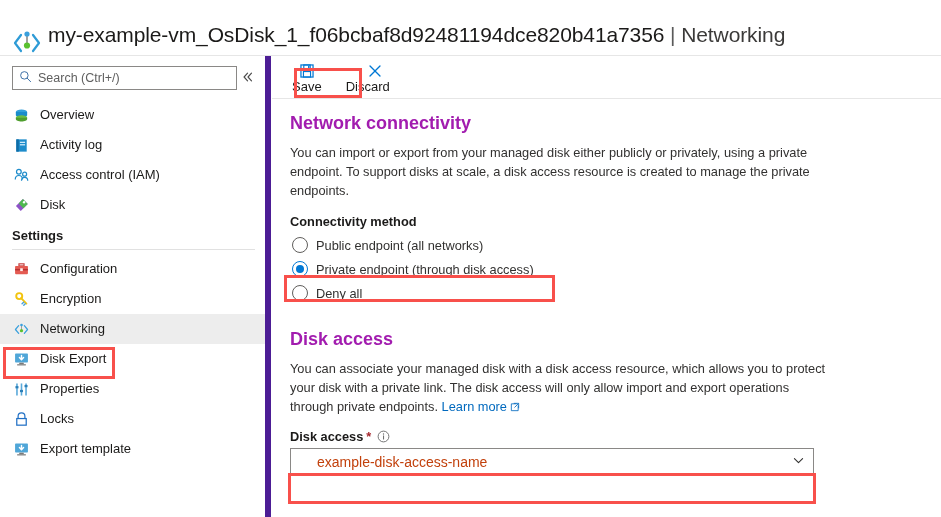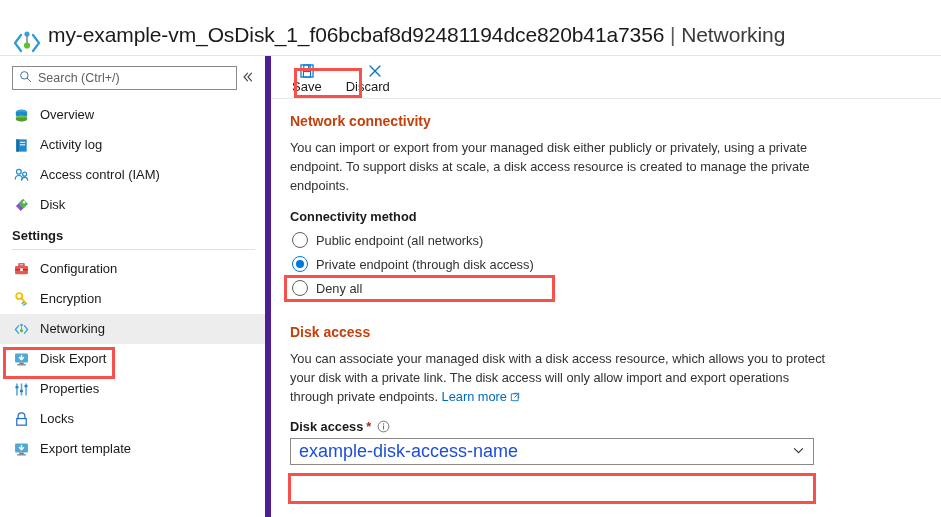--- a/index.html
+++ b/index.html
@@ -144,23 +144,23 @@
     padding: 0 8px 0 4px;
     cursor: pointer;
     margin-right: 12px;
     flex-direction: column;
   }
   .tb-btn .ic { width: 18px; height: 18px; margin-right: 6px; display:flex; align-items:center; justify-content:center;}
   .tb-btn .lbl { font-size: 13px; color: #1b1a19; }
 
   .panel { padding: 14px 18px 0 18px; }
   .sec-title {
-    font-size: 14px;
+    font-size: 18px;
     font-weight: bold;
-    color: #c2410c;
+    color: #a21caf;
     margin: 0 0 9px 0;
   }
   .sec-body {
     font-size: 12.8px;
     line-height: 19px;
     color: #323130;
     max-width: 537px;
     margin: 0 0 14px 0;
   }
   .field-label {
@@ -209,21 +209,21 @@
     width: 524px;
     height: 27px;
     border: 1px solid #8a8886;
     background: #fff;
     display: flex;
     align-items: center;
     justify-content: space-between;
     padding: 0 8px 0 8px;
     cursor: pointer;
   }
-  .dropdown .val { font-size: 18px; color: #1d4ed8; }
+  .dropdown .val { font-size: 14px; color: #c2410c; margin-left: 18px; }
   .dropdown .chev { color: #333; font-size: 11px; }
 
   
   .redbox {
     position: absolute;
     border: 3px solid #f8504b;
     pointer-events: none;
     z-index: 50;
   }
 </style>

